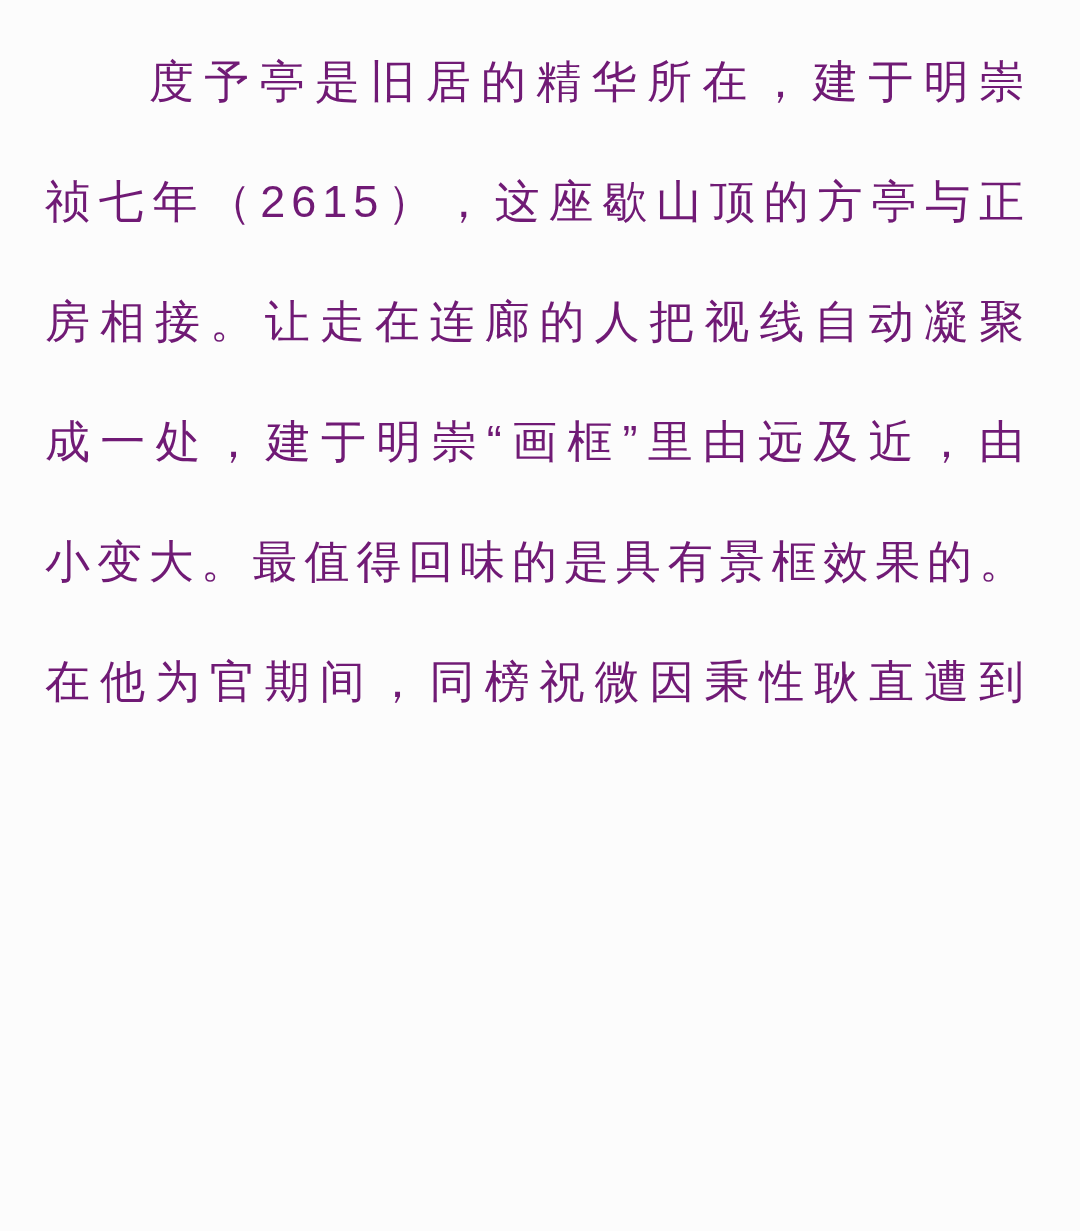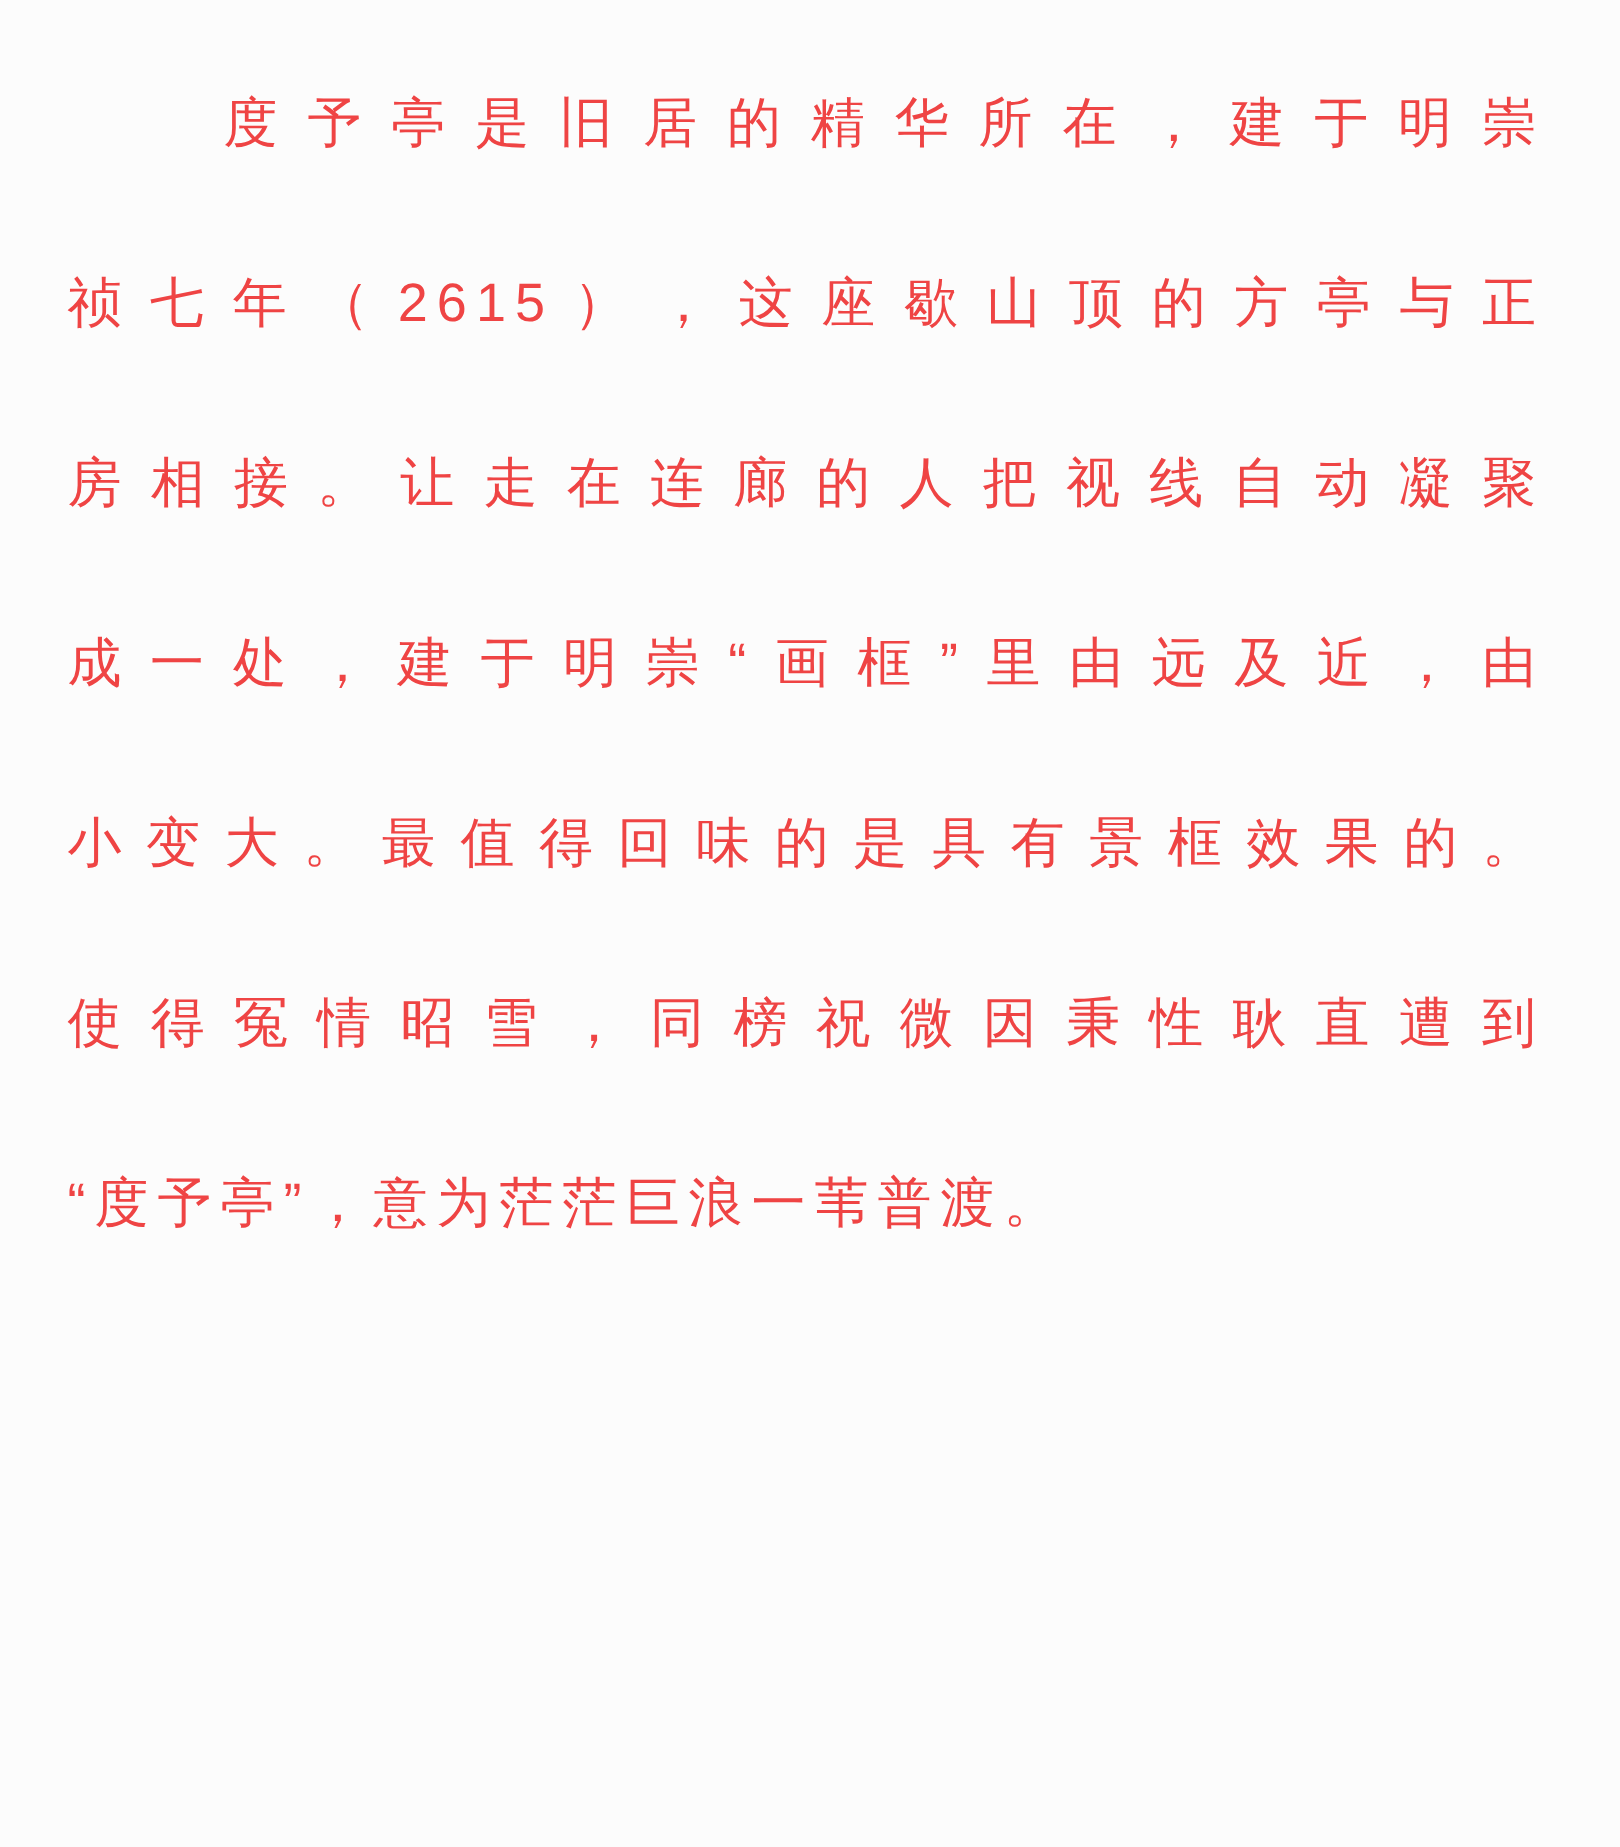--- a/index.html
+++ b/index.html
@@ -16,23 +16,23 @@
   .page {
     box-sizing: border-box;
     width: 1080px;
     height: 1231px;
     padding: 22px 50px 0 45px;
   }
   .text-line {
     margin: 0;
     height: 120px;
     line-height: 120px;
-    font-size: 36px;
+    font-size: 45px;
     font-weight: 400;
-    color: #ef4444;
+    color: #701a75;
     letter-spacing: 6px;
     text-align: justify;
     text-align-last: justify;
     overflow: hidden;
   }
   .text-line.indent {
     text-indent: 104px;
   }
   .text-line.last {
     text-align-last: left;
@@ -40,15 +40,14 @@
 </style>
 </head>
 <body>
 
 <main class="page">
   <p class="text-line indent">度予亭是旧居的精华所在，建于明崇</p>
   <p class="text-line">祯七年（2615），这座歇山顶的方亭与正</p>
   <p class="text-line">房相接。让走在连廊的人把视线自动凝聚</p>
   <p class="text-line">成一处，建于明崇“画框”里由远及近，由</p>
   <p class="text-line">小变大。最值得回味的是具有景框效果的。</p>
-  <p class="text-line">使得冤情昭雪，同榜祝微因秉性耿直遭到</p>
-  <p class="text-line last">“度予亭”，意为茫茫巨浪一苇普渡。</p>
+  <p class="text-line">在他为官期间，同榜祝微因秉性耿直遭到</p>
 </main>
 
 </body></html>

